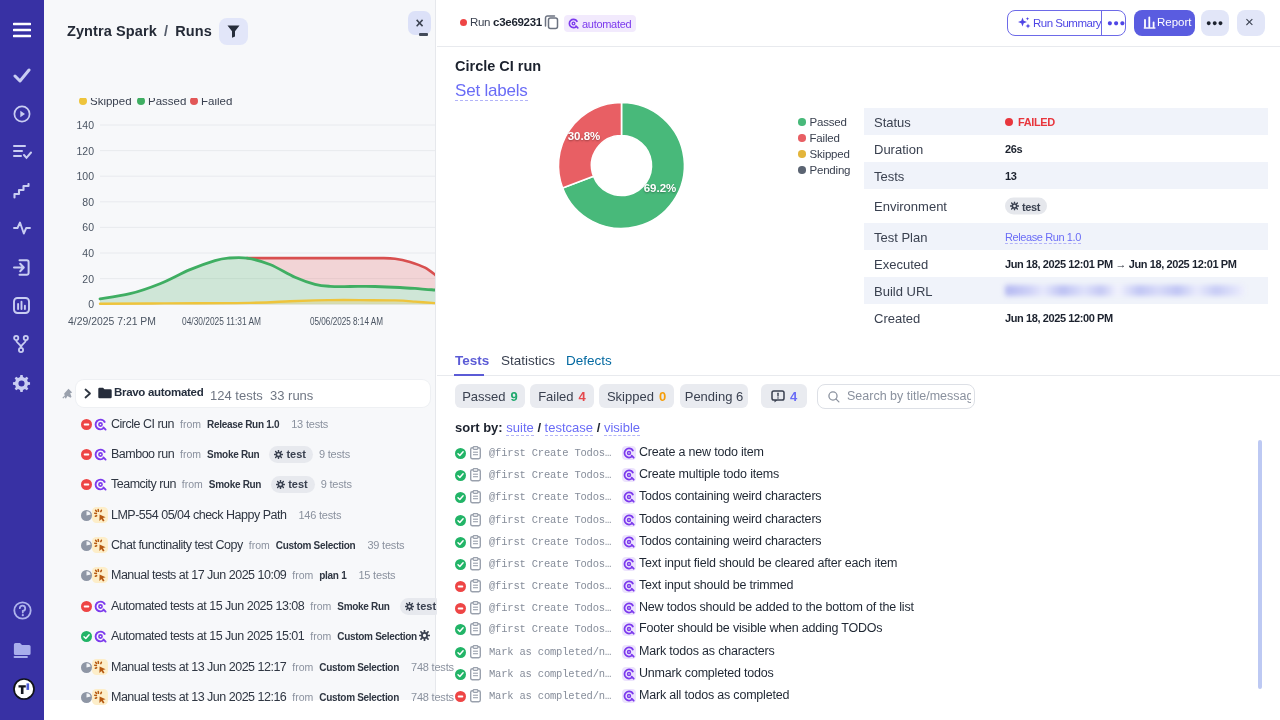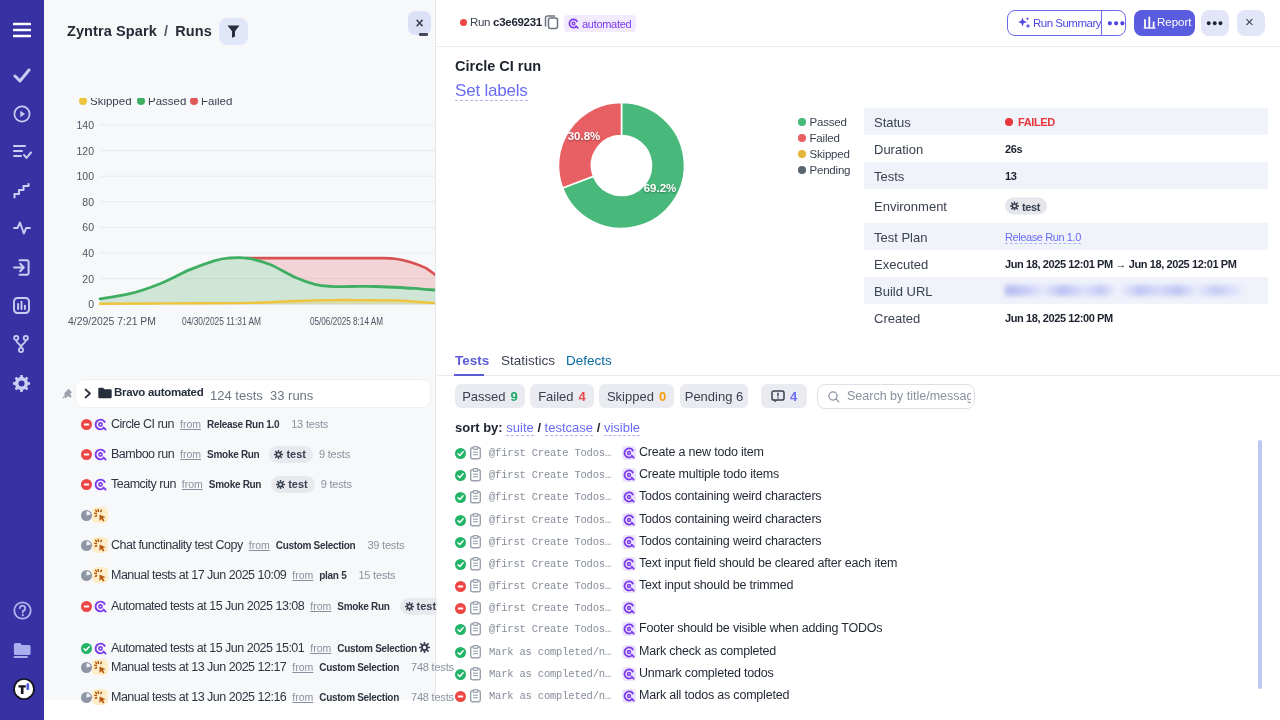--- a/index.html
+++ b/index.html
@@ -16,21 +16,21 @@
 .filterbtn { left:175px; top:18px; width:29px; height:27px; background:#e2e6f9; border-radius:8px; }
 .lsearch { left:214px; top:14px; width:148px; height:34px; background:#fff; border:1px solid #d7dbe3; border-radius:9px; color:#8a919e; font-size:13px; line-height:32px; }
 .lclose { left:364px; top:11px; width:23px; height:24px; background:#dce1f8; border-radius:7px; color:#3c4352; text-align:center; font-size:14px; line-height:24px; font-weight:bold;}
 .scrollnub { left:375px; top:33px; width:9px; height:3px; background:#424a59; border-radius:1px;}
 .ltabs { top:76px; left:0; width:392px; height:15px; font-size:12px; letter-spacing:-0.3px; color:#39414f; font-weight:400; }
 .ltabs span { position:absolute; top:0; }
 
 .bravo { left:32px; top:380px; width:354px; height:27px; background:#fff; border-radius:8px; box-shadow:0 0 0 1px rgba(235,237,241,.8);}
 .runrow { left:0; width:392px; height:30px; }
 .rtitle { font-size:12.5px; letter-spacing:-0.5px; color:#2f3642; }
-.rfrom { font-size:10.5px; color:#8a919e;text-decoration:underline; }
+.rfrom { font-size:10.5px; color:#8a919e; }
 .rplan { font-size:10px; letter-spacing:-0.3px; color:#2f3642; font-weight:bold; }
 .rcount { font-size:11px; letter-spacing:-0.2px; color:#8a919e; }
 .pill { display:inline-flex; align-items:center; gap:3px; background:#e7e9ee; border-radius:9px; height:17px; padding:0 7px 0 5px; font-size:11px; color:#3a4150; font-weight:bold;}
 
 #rpane { left:437px; top:0; width:843px; height:620px; background:#fff;padding-left:6px; }
 #rhead { left:0; top:0; width:843px; height:47px; border-bottom:1px solid #e8eaee; }
 
 .btn-outline { left:570px; top:10px; width:119px; height:26px; border:1px solid #6d6ae8; border-radius:8px; background:#fff; }
 .btn-report { left:697px; top:10px; width:61px; height:26px; background:#5a5ce0; border-radius:8px; color:#fff; font-size:13px; font-weight:400;}
 .btn-lite { top:10px; width:28px; height:26px; background:#e2e6f8; border-radius:8px; }
@@ -292,20 +292,24 @@
           <span class="rcount">9 tests</span>
         </div>
       </div>
     <div class="abs runrow" style="top:92px;">
         <svg class="abs" style="left:37px;top:10px;" width="11" height="11">
           <use href="#s-gray"></use>
         </svg>
         <svg class="abs" style="left:48px;top:7px;" width="16" height="16">
           <use href="#s-manual"></use>
         </svg>
+        <div class="abs" style="left:67px;top:0;height:30px;display:flex;align-items:center;gap:6px;white-space:nowrap;">
+          <span class="rtitle">LMP-554 05/04 check Happy Path</span>
+          <span class="rcount" style="margin-left:6px;">146 tests</span>
+        </div>
       </div>
     <div class="abs runrow" style="top:122px;">
         <svg class="abs" style="left:37px;top:10px;" width="11" height="11">
           <use href="#s-gray"></use>
         </svg>
         <svg class="abs" style="left:48px;top:7px;" width="16" height="16">
           <use href="#s-manual"></use>
         </svg>
         <div class="abs" style="left:67px;top:0;height:30px;display:flex;align-items:center;gap:6px;white-space:nowrap;">
           <span class="rtitle">Chat functinality test Copy</span>
@@ -317,41 +321,41 @@
     <div class="abs runrow" style="top:152px;">
         <svg class="abs" style="left:37px;top:10px;" width="11" height="11">
           <use href="#s-gray"></use>
         </svg>
         <svg class="abs" style="left:48px;top:7px;" width="16" height="16">
           <use href="#s-manual"></use>
         </svg>
         <div class="abs" style="left:67px;top:0;height:30px;display:flex;align-items:center;gap:6px;white-space:nowrap;">
           <span class="rtitle">Manual tests at 17 Jun 2025 10:09</span>
           <span class="rfrom">from</span>
-          <span class="rplan">plan 5</span>
+          <span class="rplan">plan 1</span>
           <span class="rcount" style="margin-left:6px;">15 tests</span>
         </div>
       </div>
     <div class="abs runrow" style="top:183px;">
         <svg class="abs" style="left:37px;top:10px;" width="11" height="11">
           <use href="#s-fail"></use>
         </svg>
         <svg class="abs" style="left:50px;top:9px;" width="13" height="13">
           <use href="#s-auto"></use>
         </svg>
         <div class="abs" style="left:67px;top:0;height:30px;display:flex;align-items:center;gap:6px;white-space:nowrap;">
           <span class="rtitle">Automated tests at 15 Jun 2025 13:08</span>
           <span class="rfrom">from</span>
           <span class="rplan">Smoke Run</span>
           <span class="pill" style="margin-left:4px;"><svg width="9" height="9">
               <use href="#s-gear"></use>
             </svg>test</span>
         </div>
       </div>
-    <div class="abs runrow" style="top:225px;padding-left:12px;">
+    <div class="abs runrow" style="top:213px;padding-left:12px;">
         <svg class="abs" style="left:37px;top:10px;" width="11" height="11">
           <use href="#s-pass"></use>
         </svg>
         <svg class="abs" style="left:50px;top:9px;" width="13" height="13">
           <use href="#s-auto"></use>
         </svg>
         <div class="abs" style="left:67px;top:0;height:30px;display:flex;align-items:center;gap:6px;white-space:nowrap;">
           <span class="rtitle">Automated tests at 15 Jun 2025 15:01</span>
           <span class="rfrom">from</span>
           <span class="rplan">Custom Selection</span>
@@ -631,20 +635,21 @@
         </svg>
         <svg class="abs" style="left:20px;top:4px;" width="11" height="14" viewBox="0 0 11 14">
           <use href="#s-clip"></use>
         </svg>
         <span class="abs mono" style="left:39px;top:5px;">@first Create Todos…</span>
         <span class="abs" style="left:172px;top:4px;width:14px;height:14px;background:#ece3fd;border-radius:4px;">
           <svg style="position:absolute;left:1px;top:1px;" width="12" height="12" viewBox="0 0 13 13">
             <use href="#s-auto"></use>
           </svg>
         </span>
+        <span class="abs ttitle" style="left:189px;top:3px;">New todos should be added to the bottom of the list</span>
       </div>
       <div class="abs testrow" style="top:176px;">
         <svg class="abs" style="left:5px;top:6px;" width="11" height="11">
           <use href="#s-pass"></use>
         </svg>
         <svg class="abs" style="left:20px;top:4px;" width="11" height="14" viewBox="0 0 11 14">
           <use href="#s-clip"></use>
         </svg>
         <span class="abs mono" style="left:39px;top:5px;">@first Create Todos…</span>
         <span class="abs" style="left:172px;top:4px;width:14px;height:14px;background:#ece3fd;border-radius:4px;">
@@ -660,21 +665,21 @@
         </svg>
         <svg class="abs" style="left:20px;top:4px;" width="11" height="14" viewBox="0 0 11 14">
           <use href="#s-clip"></use>
         </svg>
         <span class="abs mono" style="left:39px;top:5px;">Mark as completed/n…</span>
         <span class="abs" style="left:172px;top:4px;width:14px;height:14px;background:#ece3fd;border-radius:4px;">
           <svg style="position:absolute;left:1px;top:1px;" width="12" height="12" viewBox="0 0 13 13">
             <use href="#s-auto"></use>
           </svg>
         </span>
-        <span class="abs ttitle" style="left:189px;top:3px;">Mark check as completed</span>
+        <span class="abs ttitle" style="left:189px;top:3px;">Mark todos as characters</span>
       </div>
       <div class="abs testrow" style="top:221px;">
         <svg class="abs" style="left:5px;top:6px;" width="11" height="11">
           <use href="#s-pass"></use>
         </svg>
         <svg class="abs" style="left:20px;top:4px;" width="11" height="14" viewBox="0 0 11 14">
           <use href="#s-clip"></use>
         </svg>
         <span class="abs mono" style="left:39px;top:5px;">Mark as completed/n…</span>
         <span class="abs" style="left:172px;top:4px;width:14px;height:14px;background:#ece3fd;border-radius:4px;">

